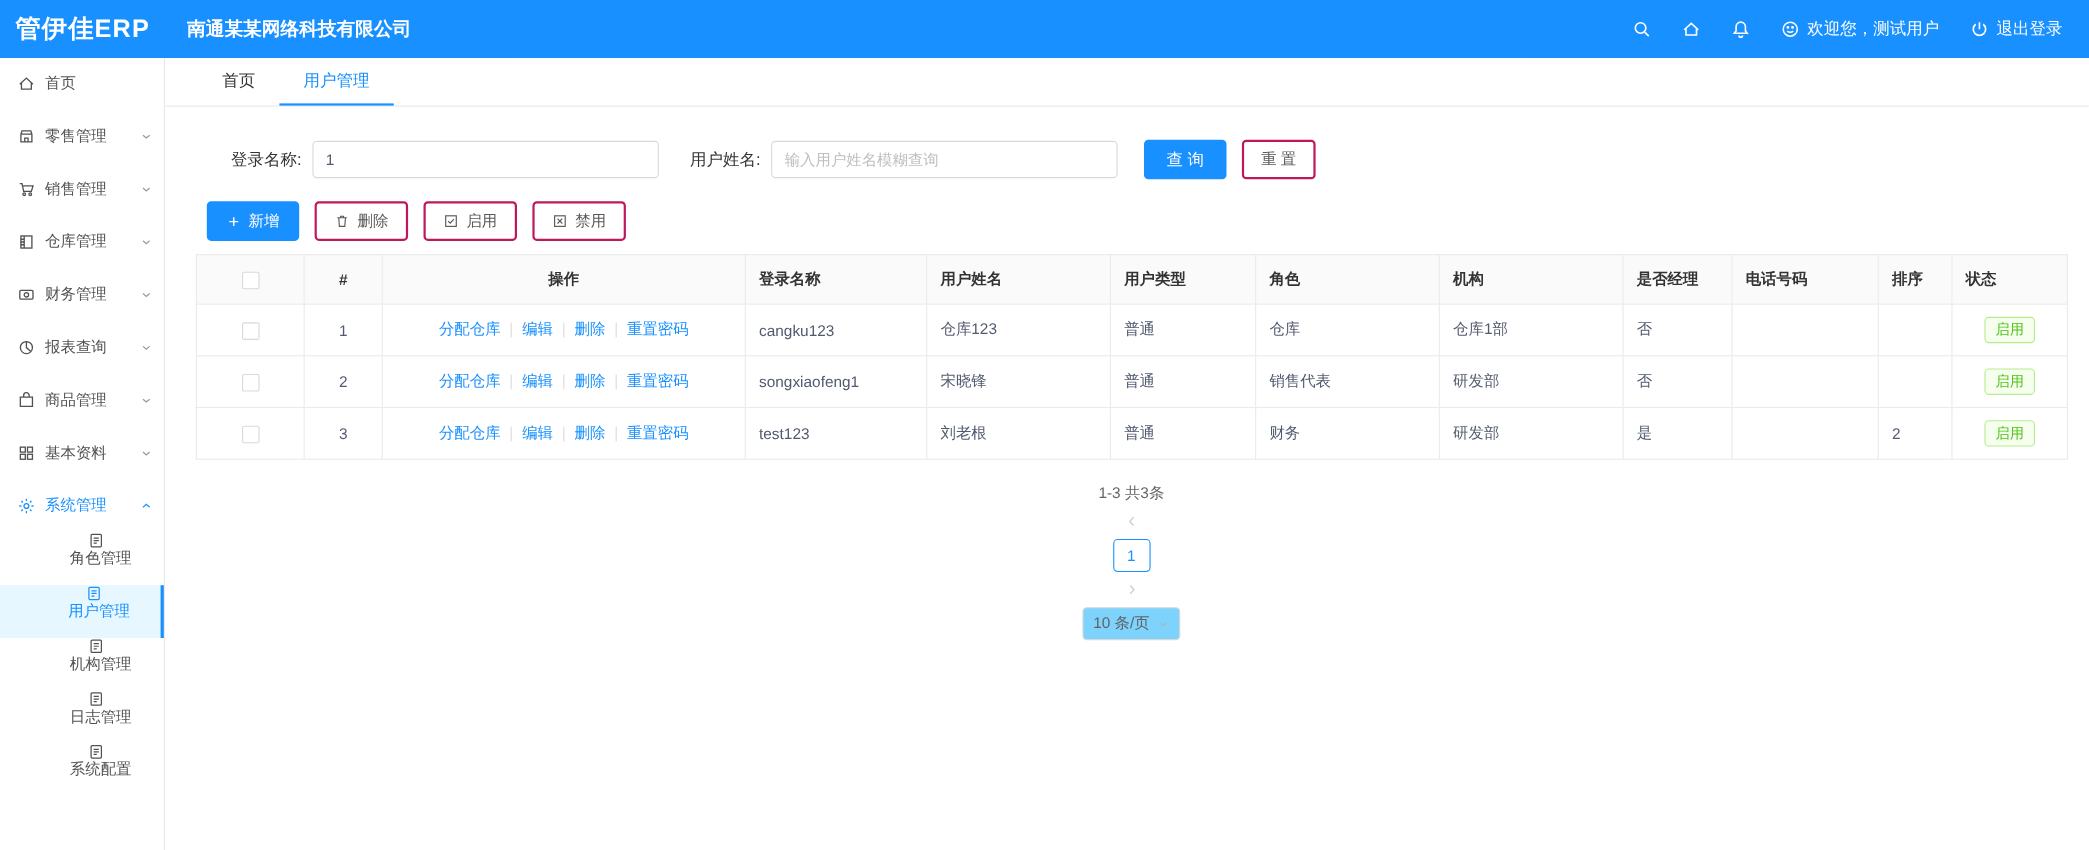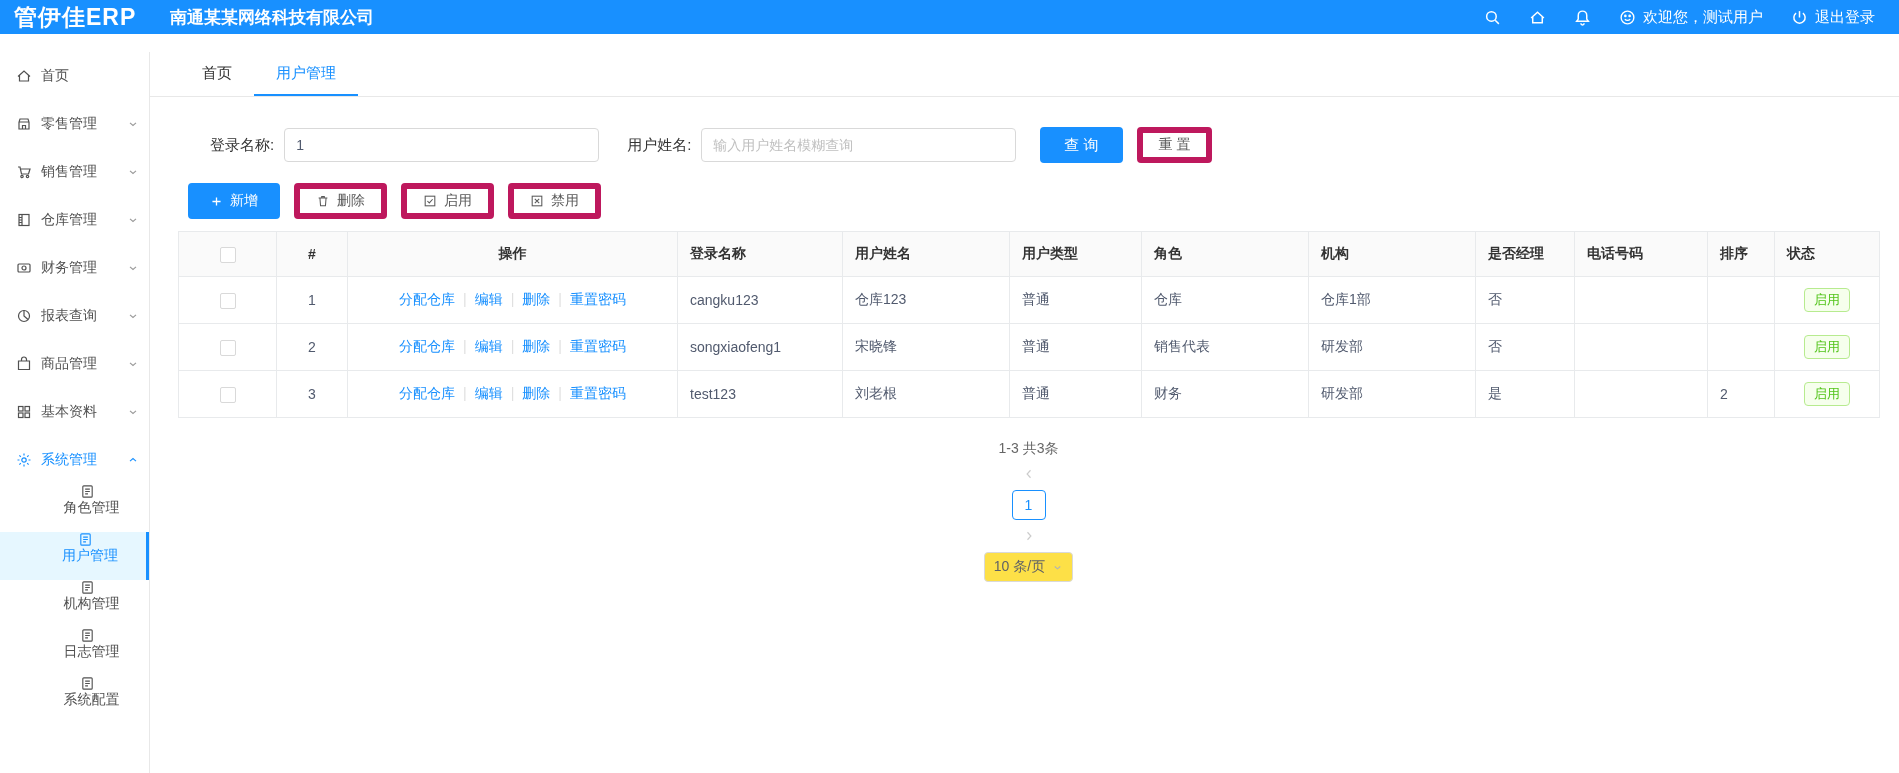--- a/index.html
+++ b/index.html
@@ -1,21 +1,21 @@
 <!DOCTYPE html>
 <html><head>
 <meta charset="utf-8">
 <style>
   * { margin:0; padding:0; box-sizing:border-box; }
   html,body { width:1899px; height:773px; overflow:hidden; }
   body { font-family:"Liberation Sans","DejaVu Sans",sans-serif; font-size:14px; color:#515a6e; background:#fff; }
   svg { display:block; }
 
   
-  .topbar { position:fixed; top:0; left:0; right:0; height:34px; background:#1890ff; display:flex; align-items:center; color:#fff; z-index:20; }
+  .topbar { position:fixed; top:0; left:0; right:0; height:52px; background:#1890ff; display:flex; align-items:center; color:#fff; z-index:20; }
   .logo { width:150px; padding-left:14px; font-size:23px; font-weight:bold; letter-spacing:1px; cursor:pointer; }
   .company { margin-left:20px; font-size:17px; font-weight:600; }
   .topbar-right { margin-left:auto; display:flex; align-items:center; gap:28px; padding-right:24px; font-size:15px; }
   .tb-icon { cursor:pointer; display:flex; align-items:center; }
   .tb-group { display:flex; align-items:center; gap:7px; cursor:pointer; white-space:nowrap; }
 
   
   .sidebar { position:fixed; top:52px; left:0; bottom:0; width:150px; background:#fff; border-right:1px solid #e8e8e8; z-index:10; overflow:hidden; }
   .side-item { height:48px; display:flex; align-items:center; padding:0 10px 0 16px; color:#515151; cursor:pointer; }
   .side-item .lbl { margin-left:9px; }
@@ -34,21 +34,21 @@
   .content { padding:26px 18px 0 28px; }
 
   
   .filter-row { display:flex; align-items:center; margin:4px 0 20px 32px; }
   .f-label { font-size:15px; color:#333; margin-right:10px; white-space:nowrap; }
   .f-input { width:315px; height:34px; border:1px solid #d9d9d9; border-radius:4px; padding:0 11px; font-size:14px; color:#515a6e; outline:none; font-family:inherit; }
   .f-input::placeholder { color:#bfbfbf; }
   .gap28 { width:28px; }
   .gap24 { width:24px; }
   .gap14 { width:14px; }
-  .btn { height:36px; padding:0 16px; border:6px solid #be185d; border-radius:4px; background:#fff; color:#595959; font-size:14px; display:inline-flex; align-items:center; gap:7px; cursor:pointer; font-family:inherit; white-space:nowrap; }
+  .btn { height:36px; padding:0 16px; border:2px solid #be185d; border-radius:4px; background:#fff; color:#595959; font-size:14px; display:inline-flex; align-items:center; gap:7px; cursor:pointer; font-family:inherit; white-space:nowrap; }
   .btn.primary { background:#1890ff; border-color:#1890ff; color:#fff; }
   .btn-search { font-size:15px; padding:0 18px; }
 
   
   .toolbar { display:flex; gap:14px; margin:0 0 12px 10px; }
 
   
   table { border-collapse:collapse; table-layout:fixed; width:1701px; }
   th, td { border:1px solid #e8eaec; padding:0 12px; font-size:14px; overflow:hidden; white-space:nowrap; }
   th { background:#fafafa; height:45px; font-weight:600; color:#333; text-align:left; }
@@ -56,21 +56,21 @@
   .c { text-align:center; }
   .checkbox { display:inline-block; width:16px; height:16px; border:1px solid #d9d9d9; border-radius:2px; background:#fff; vertical-align:middle; cursor:pointer; }
   .ops a { color:#1890ff; text-decoration:none; cursor:pointer; }
   .sep { color:#e0e0e0; margin:0 8px; }
   .tag-green { display:inline-block; padding:2px 9px; font-size:13px; color:#52c41a; background:#f6ffed; border:1px solid #b7eb8f; border-radius:4px; cursor:pointer; }
 
   
   .pagination { width:1701px; margin-top:22px; display:flex; justify-content:flex-end; align-items:center; gap:10px; color:#666;flex-direction:column; }
   .pg-arrow { color:#ccc; display:flex; align-items:center; cursor:pointer; }
   .pg-page { min-width:34px; height:30px; border:1px solid #1890ff; border-radius:4px; color:#1890ff; display:flex; align-items:center; justify-content:center; cursor:pointer; background:#fff; }
-  .pg-size { height:30px; border:1px solid #d9d9d9; border-radius:4px; padding:0 9px; display:flex; align-items:center; gap:7px; color:#606266; cursor:pointer; background:#fde047; }
+  .pg-size { height:30px; border:1px solid #d9d9d9; border-radius:4px; padding:0 9px; display:flex; align-items:center; gap:7px; color:#606266; cursor:pointer; background:#7dd3fc; }
   .pg-size .chev { color:#b0b3b8; }
 </style>
 </head>
 <body>
 
 <header class="topbar">
   <div class="logo">管伊佳ERP</div>
   <div class="company">南通某某网络科技有限公司</div>
   <div class="topbar-right">
     <span class="tb-icon">

